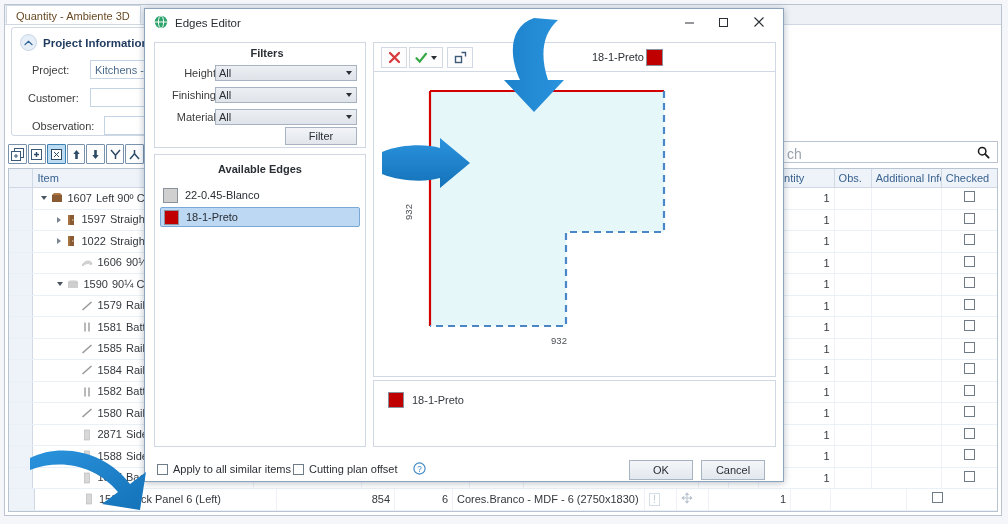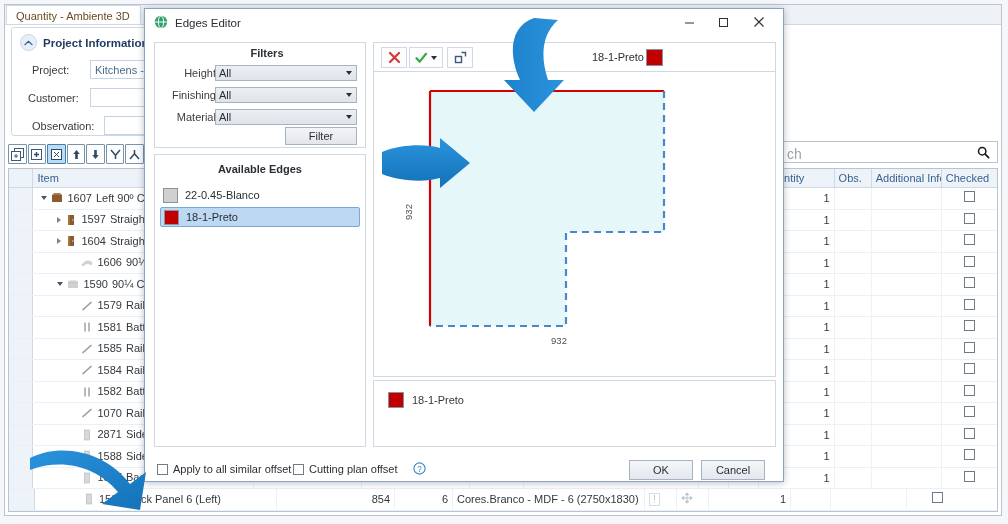--- a/index.html
+++ b/index.html
@@ -340,21 +340,21 @@
         <div class="grid-row">
           <div class="cell gutter" style="width: 26px;"></div>
           <div class="cell item" style="width: 242px;">
             <span style="display:inline-block;width:16px"></span>
             <span class="tri"></span>
             <span class="ico"><svg viewBox="0 0 12 12" width="12" height="12">
                 <rect x="3" y="1" width="6" height="10" fill="#8a5a33"></rect>
                 <rect x="3" y="1" width="2" height="10" fill="#a5713f"></rect>
                 <circle cx="7.8" cy="6" r=".7" fill="#e8d6b6"></circle>
               </svg></span>
-            <span>1604</span>
+            <span>1022</span>
             <span>Straight</span>
           </div>
           <div class="cell num" style="width: 118px;"></div>
           <div class="cell num" style="width: 118px;"></div>
           <div class="cell num" style="width: 58px;"></div>
           <div class="cell " style="width: 192px;"></div>
           <div class="cell" style="width: 32px;"></div>
           <div class="cell" style="width: 32px;"></div>
           <div class="cell num" style="width: 82px;">1</div>
           <div class="cell " style="width: 40px;"></div>
@@ -518,21 +518,21 @@
           <div class="cell" style="width: 60px; border-right: none; text-align: center;"><span class="chk"></span></div>
         </div>
         <div class="grid-row">
           <div class="cell gutter" style="width: 26px;"></div>
           <div class="cell item" style="width: 242px;">
             <span style="display:inline-block;width:32px"></span>
             <span style="display:inline-block;width:4px"></span>
             <span class="ico"><svg viewBox="0 0 12 12" width="12" height="12">
                 <path d="M1.5 10L10.5 2" stroke="#9c9c9c" stroke-width="1.6"></path>
               </svg></span>
-            <span>1070</span>
+            <span>1580</span>
             <span>Rail</span>
           </div>
           <div class="cell num" style="width: 118px;"></div>
           <div class="cell num" style="width: 118px;"></div>
           <div class="cell num" style="width: 58px;"></div>
           <div class="cell " style="width: 192px;"></div>
           <div class="cell" style="width: 32px;"></div>
           <div class="cell" style="width: 32px;"></div>
           <div class="cell num" style="width: 82px;">1</div>
           <div class="cell " style="width: 40px;"></div>
@@ -754,21 +754,21 @@
   <div id="legend-panel">
     <div id="legend-item">
       <span class="swatch" style="background:#c00000;width:16px;height:16px"></span>
       <span>18-1-Preto</span>
     </div>
   </div>
 
   <div id="dlg-footer">
     <label class="footer-chk" id="chk-apply">
       <span class="chk"></span>
-      <span>Apply to all similar offset</span>
+      <span>Apply to all similar items</span>
     </label>
     <label class="footer-chk" id="chk-cut">
       <span class="chk"></span>
       <span>Cutting plan offset</span>
     </label>
     <span id="help-icon">
       <svg width="13" height="13" viewBox="0 0 13 13">
           <circle cx="6.5" cy="6.5" r="5.6" fill="none" stroke="#3a84c4" stroke-width="1.1"></circle>
           <text x="6.5" y="9.6" font-family="Liberation Sans, sans-serif" font-size="8.2" fill="#3a84c4" text-anchor="middle">?</text>
         </svg>

